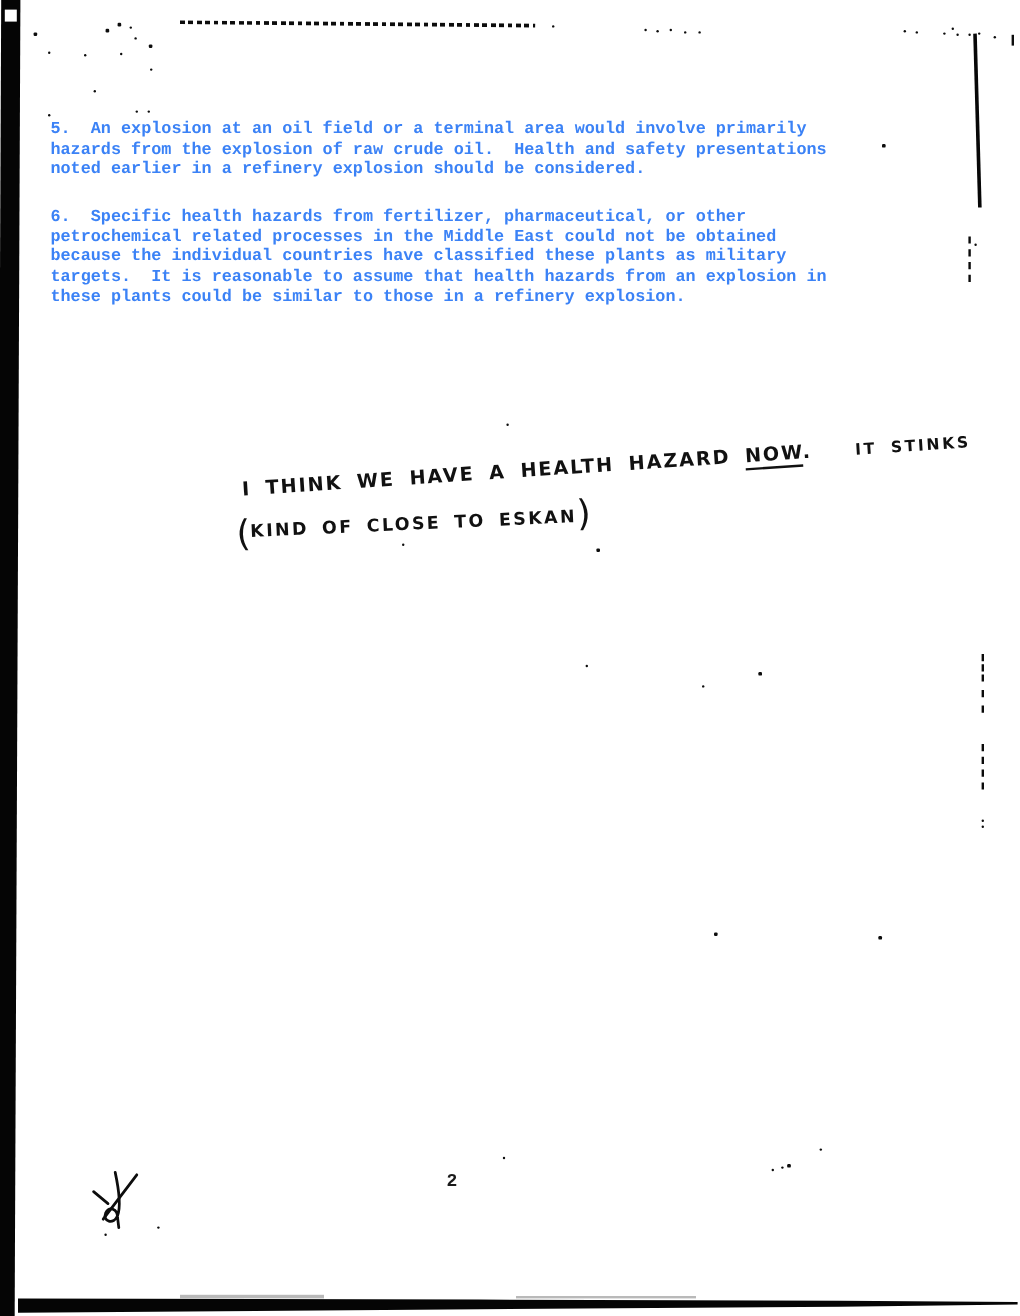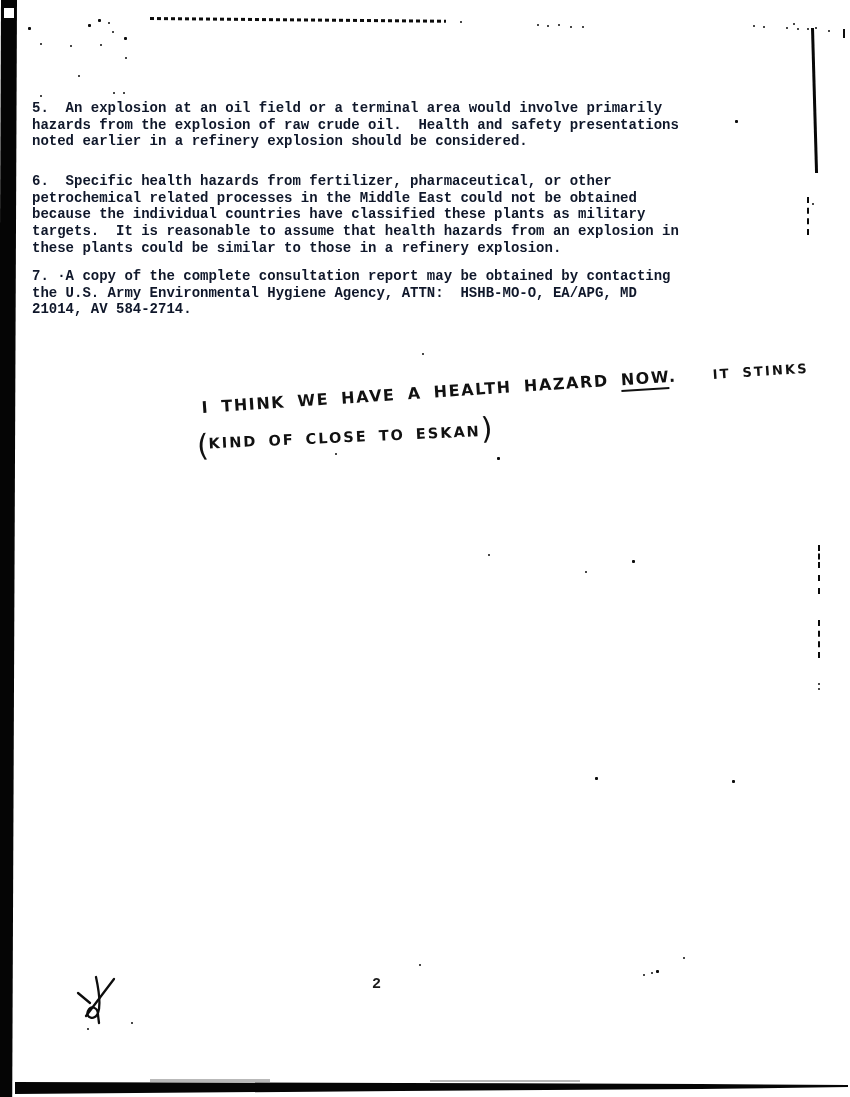--- a/index.html
+++ b/index.html
@@ -2,23 +2,23 @@
 <html><head>
 <meta charset="utf-8">
 <style>
   html,body{margin:0;padding:0;background:#e8e8e8;}
   .page{
     position:relative;width:850px;height:1097px;background:#ffffff;
     overflow:hidden;font-family:"Liberation Mono",monospace;
   }
   
   .para{
-    position:absolute;left:32px;width:700px;
+    position:absolute;left:42px;width:700px;
     font:700 14px/16.7px "Liberation Mono",monospace;
-    color:#0f172a;white-space:pre-wrap;letter-spacing:0;
+    color:#3b82f6;white-space:pre-wrap;letter-spacing:0;
   }
   .para-5{top:100px;}
   .para-6{top:173px;}
   .para-7{top:268px;}
   
   .hw{
     position:absolute;color:#111;
     font-family:"DejaVu Sans",sans-serif;font-weight:700;
     white-space:nowrap;
   }
@@ -136,23 +136,20 @@
   <div class="speck" style="left:818px;top:688px;width:2px;height:2px"></div>
 
   <div class="para para-5">5.  An explosion at an oil field or a terminal area would involve primarily
 hazards from the explosion of raw crude oil.  Health and safety presentations
 noted earlier in a refinery explosion should be considered.</div>
   <div class="para para-6">6.  Specific health hazards from fertilizer, pharmaceutical, or other
 petrochemical related processes in the Middle East could not be obtained
 because the individual countries have classified these plants as military
 targets.  It is reasonable to assume that health hazards from an explosion in
 these plants could be similar to those in a refinery explosion.</div>
-  <div class="para para-7">7. ·A copy of the complete consultation report may be obtained by contacting
-the U.S. Army Environmental Hygiene Agency, ATTN:  HSHB-MO-O, EA/APG, MD
-21014, AV 584-2714.</div>
 
   <div class="hw hw1">
     <span>I THINK WE HAVE A HEALTH HAZARD</span>
     <span class="uword">NOW</span><span>.</span>
     <span class="tail">IT STINKS</span>
   </div>
   <div class="hw hw2">
     <span class="paren">(</span><span>KIND OF CLOSE TO ESKAN</span><span class="paren close">)</span>
   </div>
 

